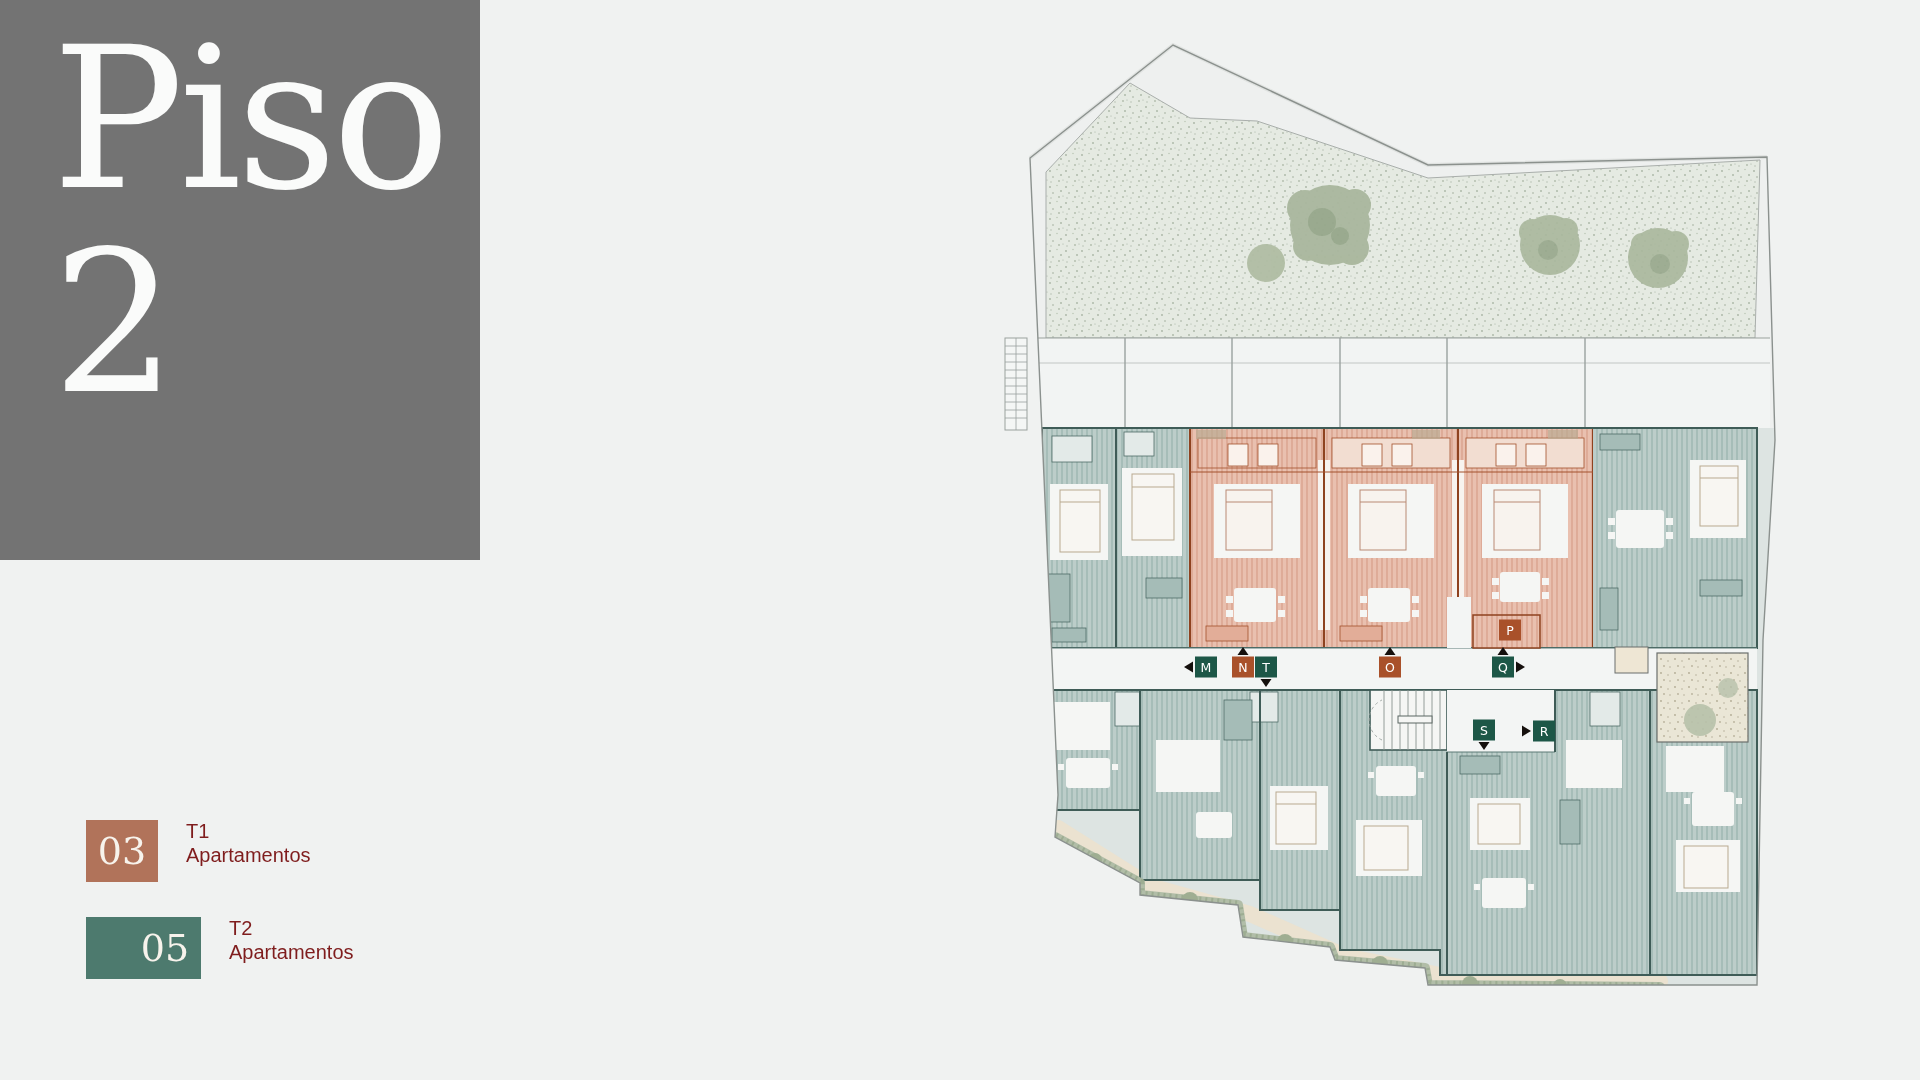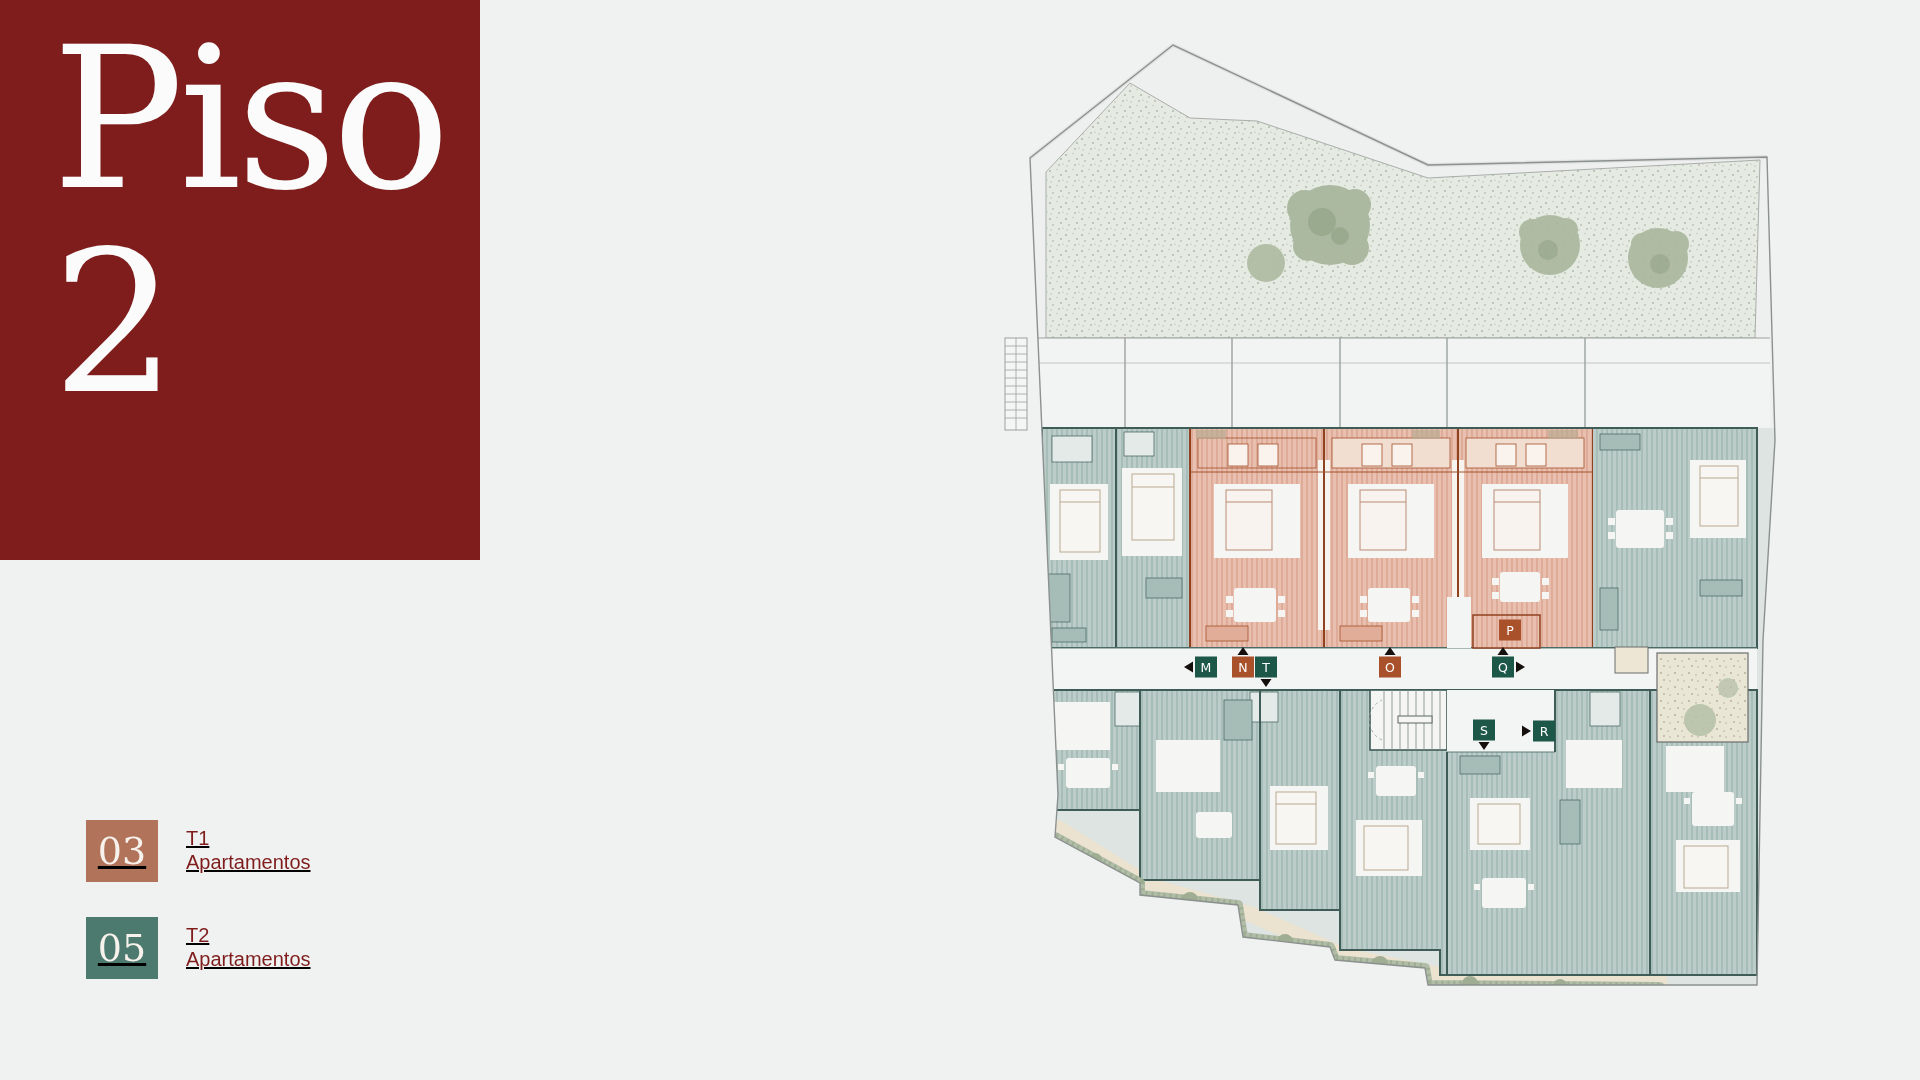--- a/index.html
+++ b/index.html
@@ -3,37 +3,37 @@
 <meta charset="utf-8">
 <style>
   html,body{margin:0;padding:0;}
   body{
     width:1920px;height:1080px;position:relative;overflow:hidden;
     background:#f0f2f1;font-family:"Liberation Sans",sans-serif;
   }
   
   .title-panel{
     position:absolute;left:0;top:0;width:480px;height:560px;
-    background:#7f1d1d;color:#fafbfa;
+    background:#737373;color:#fafbfa;
   }
   .title-text{
     position:absolute;left:52px;top:18px;
     font-family:"DejaVu Serif",serif;
     font-size:196px;line-height:1.04;letter-spacing:-5px;font-weight:400;
   }
   .title-text div{white-space:nowrap;}
   
   .legend{position:absolute;left:86px;top:820px;width:360px;}
-  .legend-item{display:flex;align-items:center;margin-bottom:35px;text-decoration:underline;}
+  .legend-item{display:flex;margin-bottom:35px;}
   .legend-swatch{
     width:72px;height:62px;flex:0 0 72px;display:flex;align-items:center;justify-content:center;
     font-family:"DejaVu Serif",serif;font-size:38px;color:#f7f3ec;
   }
   .legend-swatch.orange{background:#b1735a;}
-  .legend-swatch.teal{background:#4d7a6e;}
+  .legend-swatch.teal{background:#4d7a6e;padding-left:43px;}
   .legend-label{margin-left:28px;font-size:20px;color:#7f1d1d;line-height:1.18;}
   
   .plan-wrap{position:absolute;left:1000px;top:40px;width:790px;height:975px;}
   svg{display:block;}
   .unit-letter{font-family:"DejaVu Sans",sans-serif;font-size:12.5px;fill:#ffffff;}
   .wall{stroke:#3f5c57;stroke-width:2;fill:none;}
   .wall-thin{stroke:#5c7a76;stroke-width:1;fill:none;}
   .wall-red{stroke:#8e421f;stroke-width:2;fill:none;}
   .wall-red-thin{stroke:#a3512c;stroke-width:.8;fill:none;}
   .white-room{fill:#f5f6f4;}

